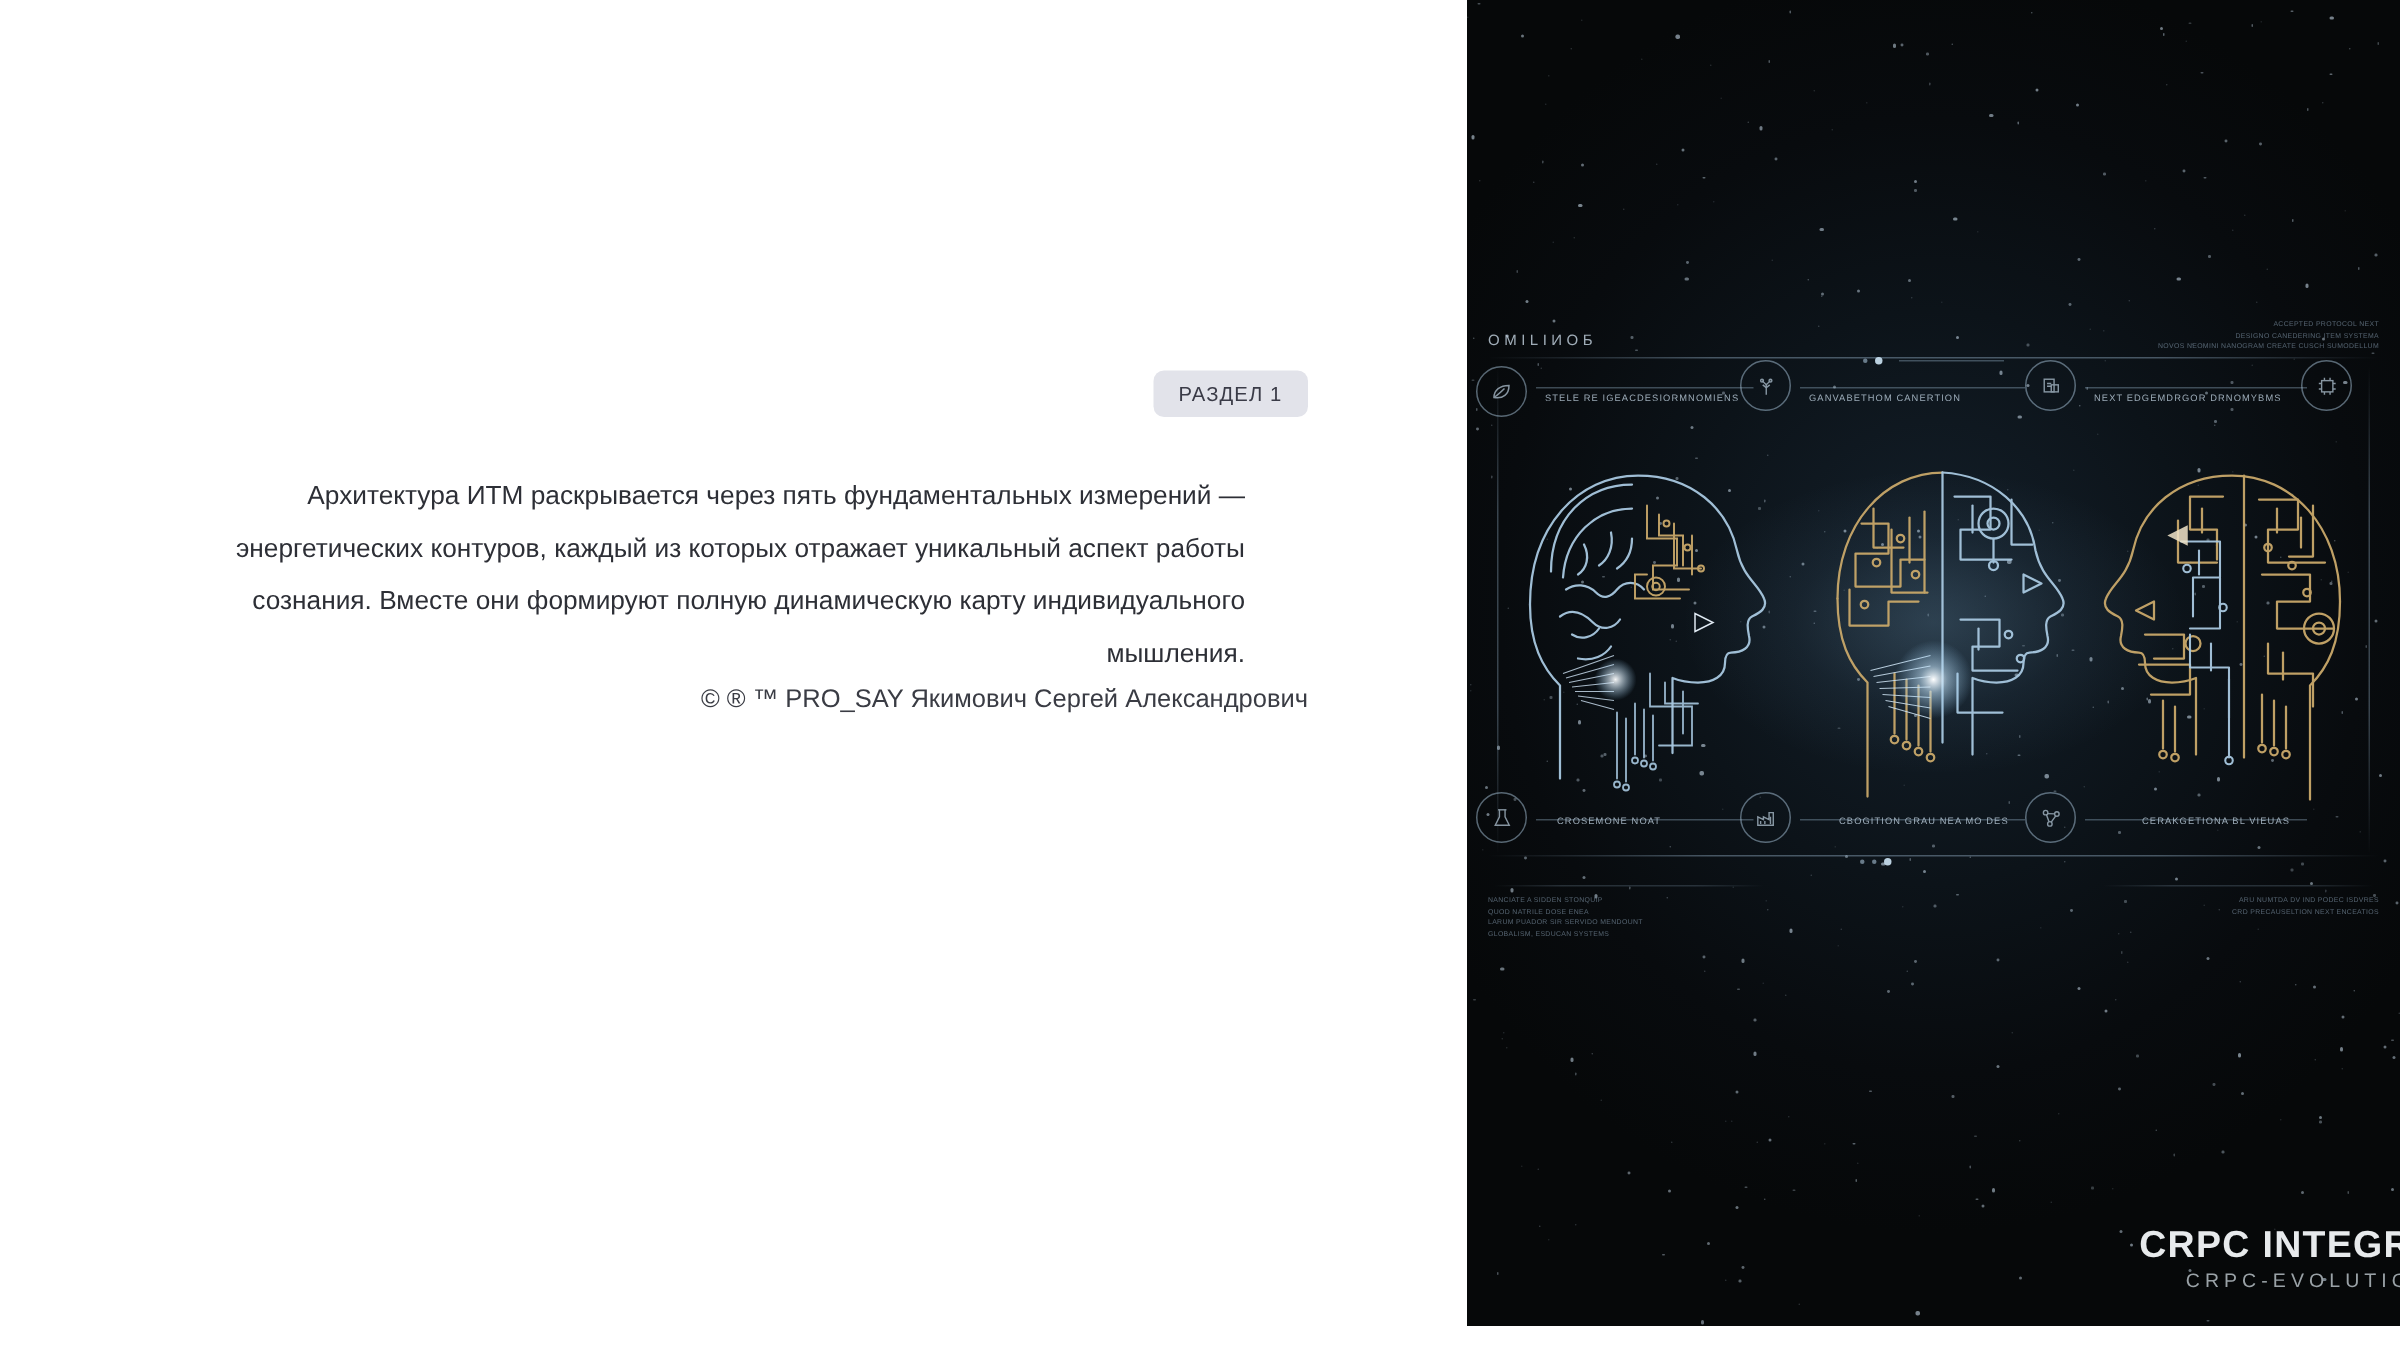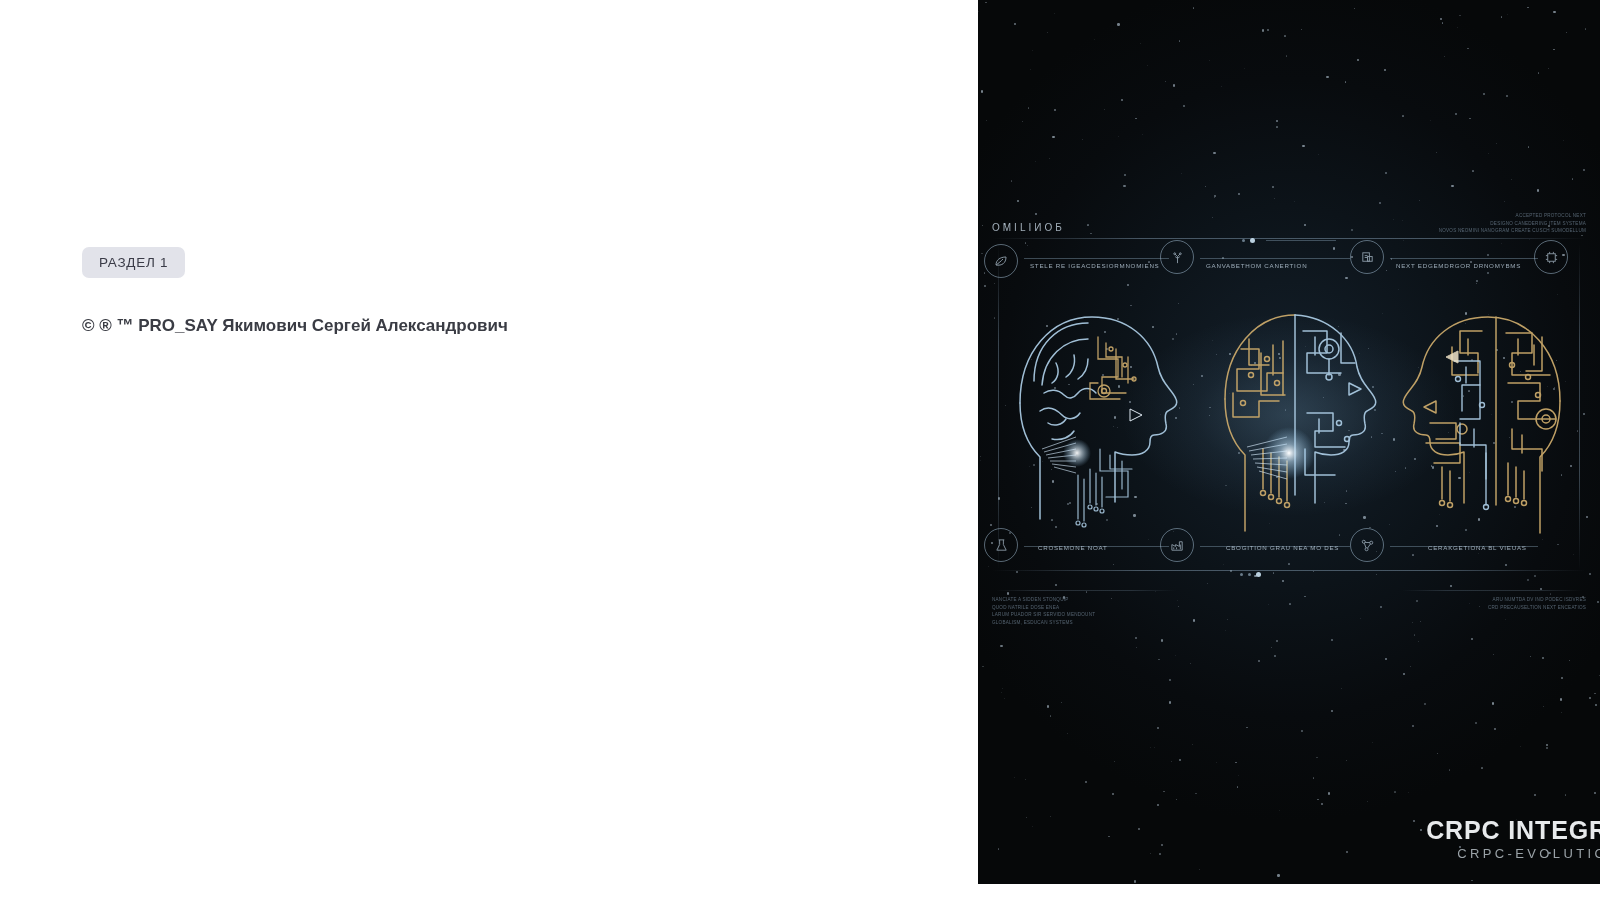--- a/index.html
+++ b/index.html
@@ -11,21 +11,21 @@
   }
   .slide { position:relative; width:1600px; height:902px; background:#ffffff; }
 
   
   .left-col {
     position:absolute; left:0; top:0;
     width:978px; height:902px;
     background:#ffffff;
   }
   .content {
-    position:absolute; left:82px; top:247px; width:790px;
+    position:absolute; left:82px; top:247px; width:790px;text-align:right;
   }
   .badge {
     display:inline-block;
     background:#e2e3ea;
     color:#3a3b47;
     font-size:13.5px;
     letter-spacing:0.055em;
     font-weight:400;
     padding:9px 17px 8px 17px;
     border-radius:7px;
@@ -42,24 +42,23 @@
   }
   .body-text {
     margin-top:35px;
     font-size:17.5px;
     line-height:2.0;
     font-weight:400;
     color:#2d2f36;
     max-width:748px;
   }
   .copyright {
-    margin-top:35px;
     font-size:17px;
     line-height:1.5;
-    font-weight:700;
+    font-weight:400;
     color:#3a3c44;
   }
 
   
   .panel {
     position:absolute; left:978px; top:0;
     width:622px; height:884px;
     background:
       radial-gradient(ellipse 62% 48% at 50% 45%, #14202b 0%, #0c1319 45%, #080b0e 75%, #060809 100%);
     overflow:hidden;
@@ -156,20 +155,21 @@
   }
 </style>
 </head>
 <body>
 
 <div class="slide">
 
   <div class="left-col">
     <div class="content">
       <div class="badge">РАЗДЕЛ 1</div>
+      <p class="body-text">Архитектура ИТМ раскрывается через пять фундаментальных измерений — энергетических контуров, каждый из которых отражает уникальный аспект работы сознания. Вместе они формируют полную динамическую карту индивидуального мышления.</p>
       <p class="copyright">© ® ™ PRO_SAY Якимович Сергей Александрович</p>
     </div>
   </div>
 
   <div class="panel">
 
     <div class="stars" id="starfield">
         <i style="left:407.5px;top:269.5px;width:1.84px;height:1.84px;opacity:0.47"></i>
         <i style="left:619.4px;top:600.6px;width:1.91px;height:1.91px;opacity:0.49"></i>
         <i style="left:107.4px;top:780.7px;width:1.97px;height:1.97px;opacity:0.51"></i>

